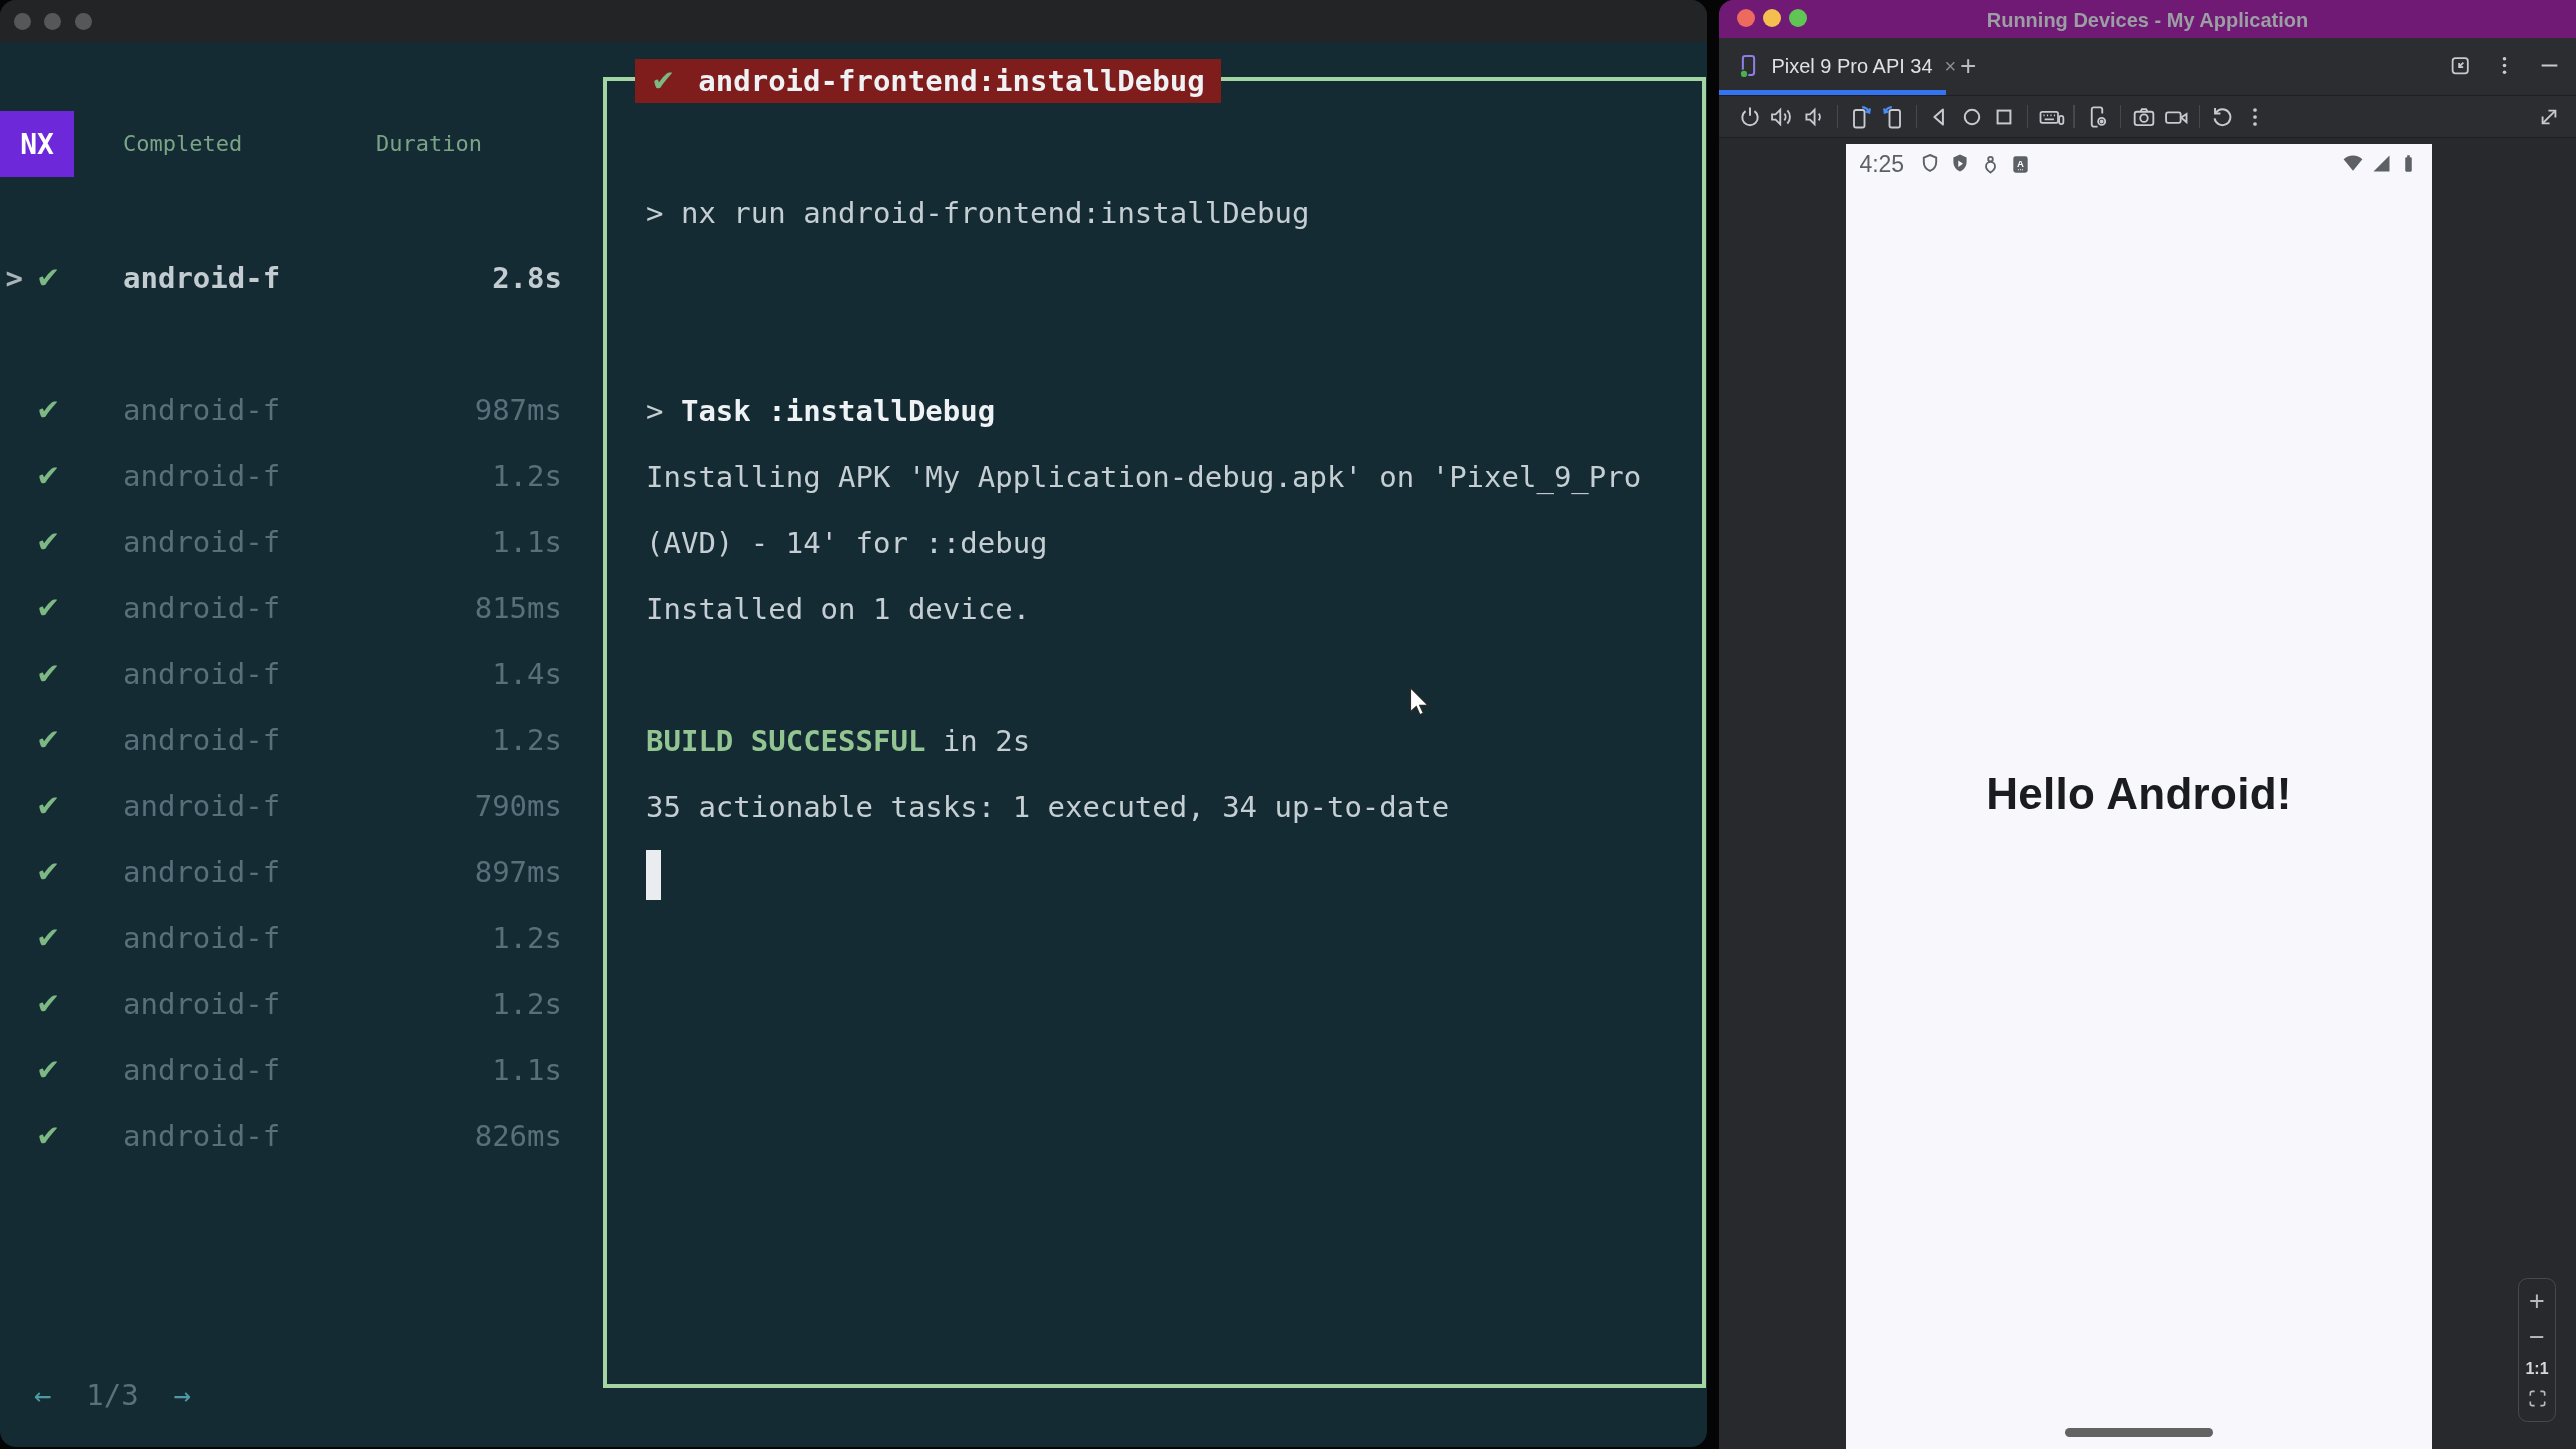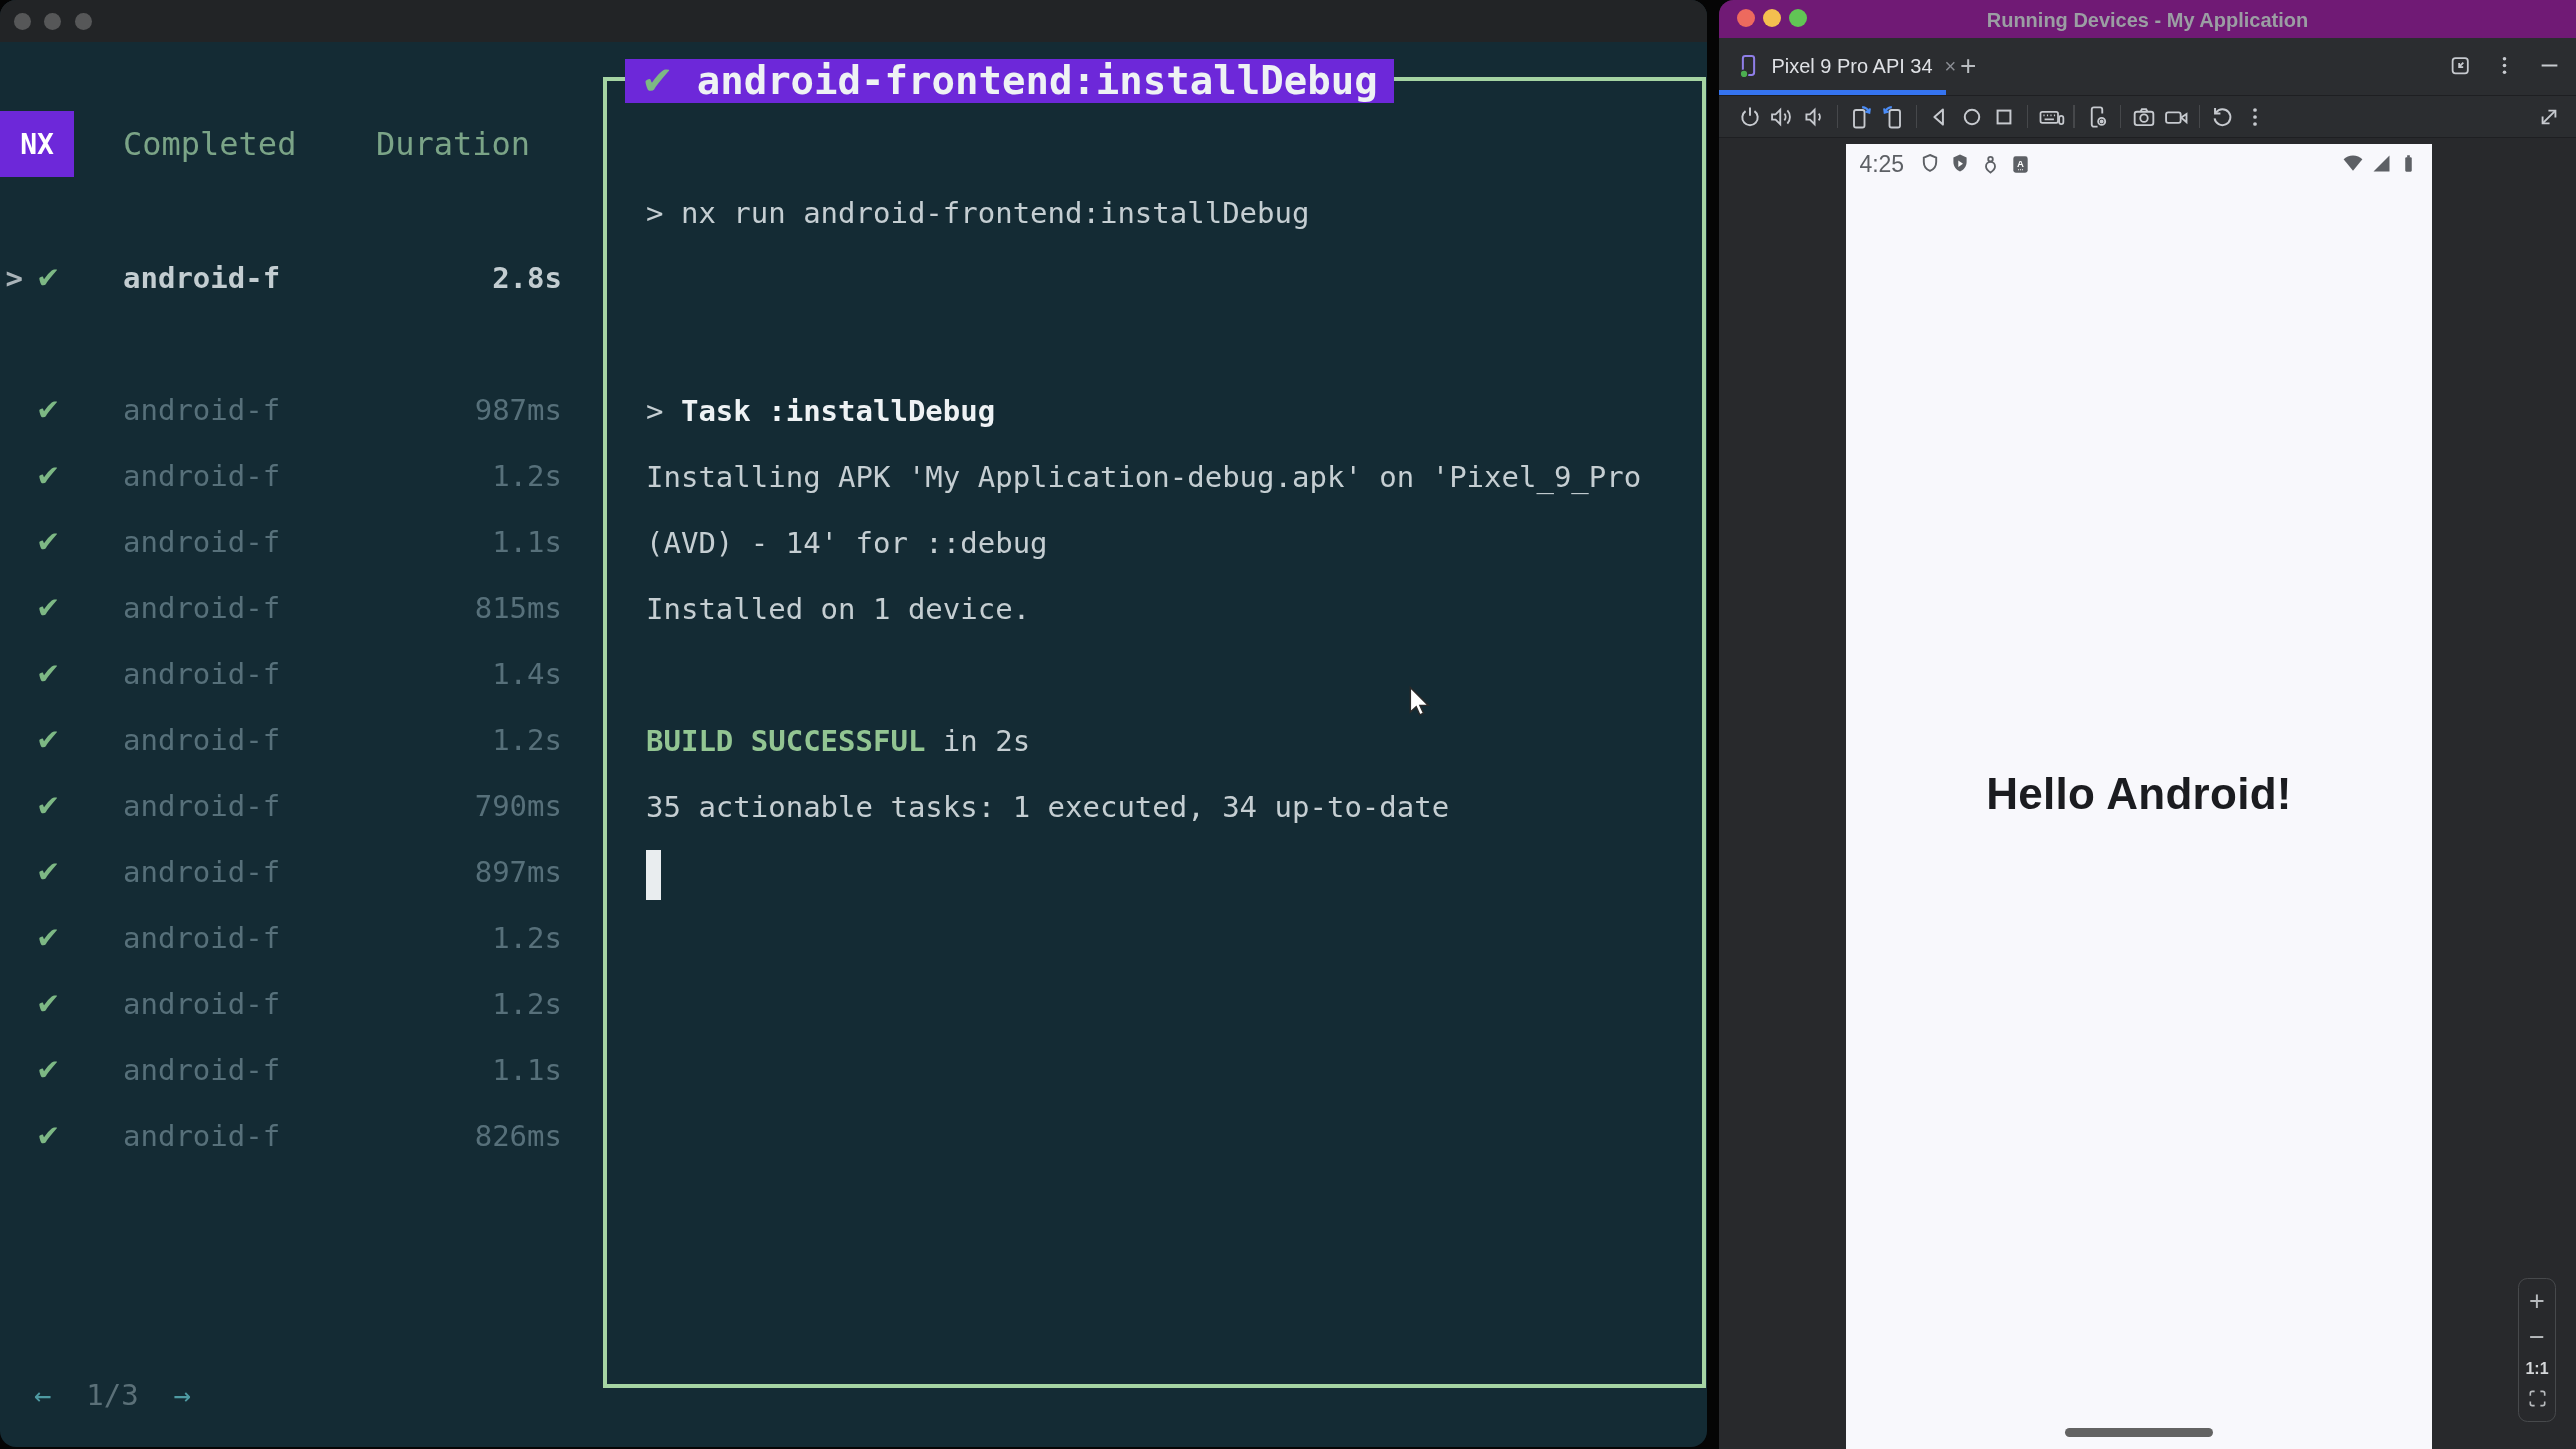--- a/index.html
+++ b/index.html
@@ -7,40 +7,40 @@
   #root { position:relative; width:2576px; height:1449px; font-family:"DejaVu Sans Mono", monospace; }
 
   
   .term-window { position:absolute; left:0; top:0; width:1707px; height:1447px;
     background:#142b34; border-radius:16px; overflow:hidden; }
   .term-titlebar { position:absolute; left:0; top:0; width:100%; height:42px; background:#222426; }
   .tl-dot { position:absolute; top:12.7px; width:17px; height:17px; border-radius:50%; background:#565758; }
 
   .nx-badge { position:absolute; left:0; top:111px; width:74px; height:66px; background:#6d28d9;
     color:#ffffff; font-weight:bold; font-size:28px; display:flex; align-items:center; justify-content:center; }
-  .col-header { position:absolute; top:111px; height:66px; line-height:66px; font-size:32px; color:#7ba487; }
+  .col-header { position:absolute; top:111px; height:66px; line-height:66px; font-size:22px; color:#7ba487; }
   .hdr-completed { left:123px; }
   .hdr-duration { left:376px; width:186px; text-align:left; }
 
   .task-list { position:absolute; left:0; top:245px; width:562px; }
   .task-row { position:relative; height:66px; line-height:66px; font-size:29px; color:#57707a; }
   .task-row.selected { color:#c3cdd1; font-weight:bold; margin-bottom:66px; }
   .task-prefix { position:absolute; left:5.4px; color:#aab4b9; }
   .task-check { position:absolute; left:36px; color:#7db884; font-family:"DejaVu Sans", sans-serif; font-weight:bold; }
   .task-name { position:absolute; left:123px; }
   .task-duration { position:absolute; right:0; }
 
   .pagination { position:absolute; left:34px; top:1362px; height:66px; line-height:66px; font-size:29px; color:#5b7078; }
   .pag-arrow { color:#4e9aa2; cursor:pointer; }
   .pag-label { margin:0 17.4px; }
 
   .out-box { position:absolute; left:603px; top:77px; width:1103px; height:1311px;
     border:4px solid #a5d4a3; }
-  .out-title { position:absolute; left:18px; top:-22px; height:44px; line-height:44px;
-    background:#6d28d9; padding:0 16px; font-size:39px; white-space:nowrap; }
+  .out-title { position:absolute; left:28px; top:-22px; height:44px; line-height:44px;
+    background:#7f1d1d; padding:0 16px; font-size:29px; white-space:nowrap; }
   .out-title .chk { color:#7db884; font-family:"DejaVu Sans", sans-serif; font-weight:bold; margin-right:23px; }
   .out-title .ttl { color:#eef2f4; font-weight:bold; }
   .out-content { position:absolute; left:39px; top:99px; right:20px; }
   .out-line { height:66px; line-height:66px; font-size:29px; color:#c5ced2; white-space:pre; }
   .bold-white { color:#eef2f4; font-weight:bold; }
   .bold-green { color:#92c592; font-weight:bold; }
   .cursor-block { display:inline-block; width:14.8px; height:50px; background:#e9edef; vertical-align:middle; }
 
   
   .mouse-cursor { position:absolute; left:1405px; top:686px; }

